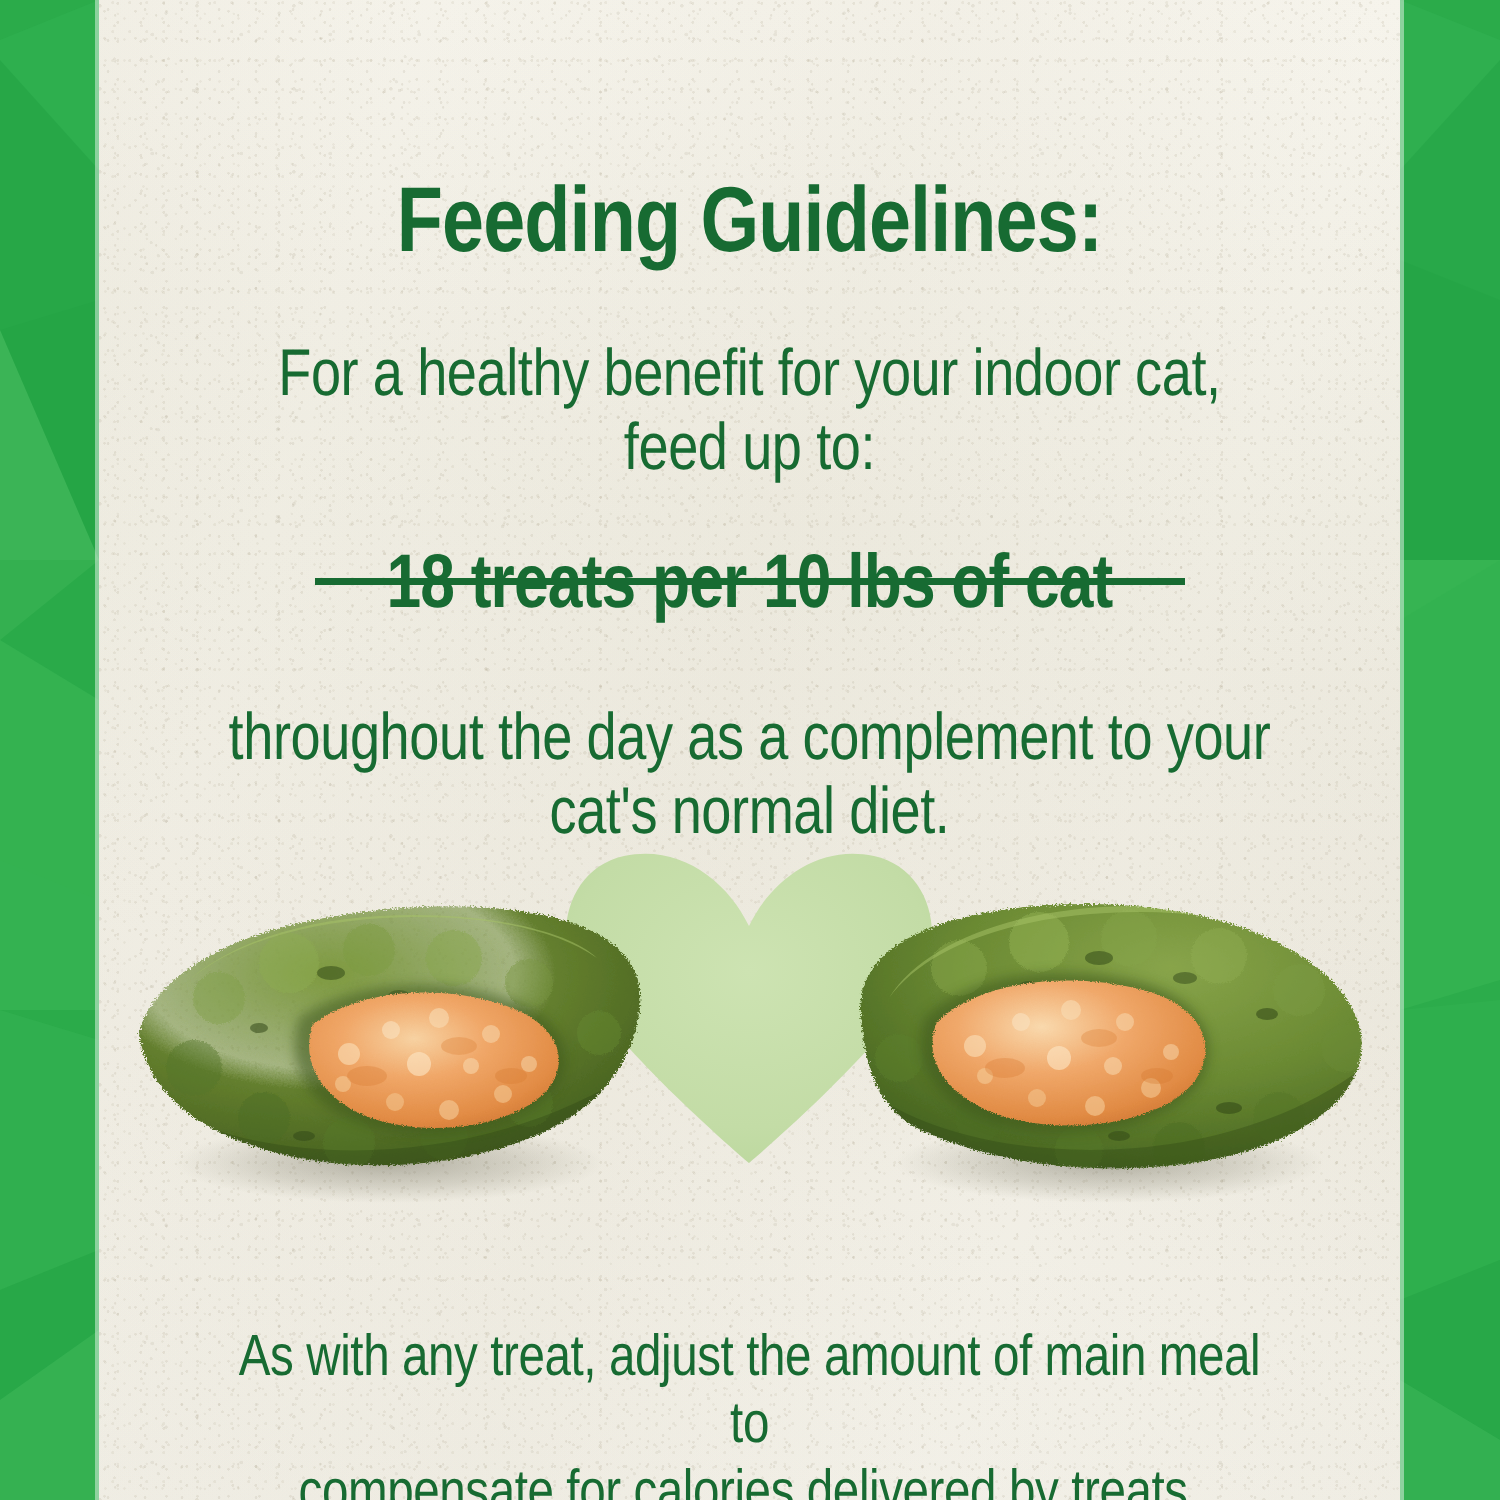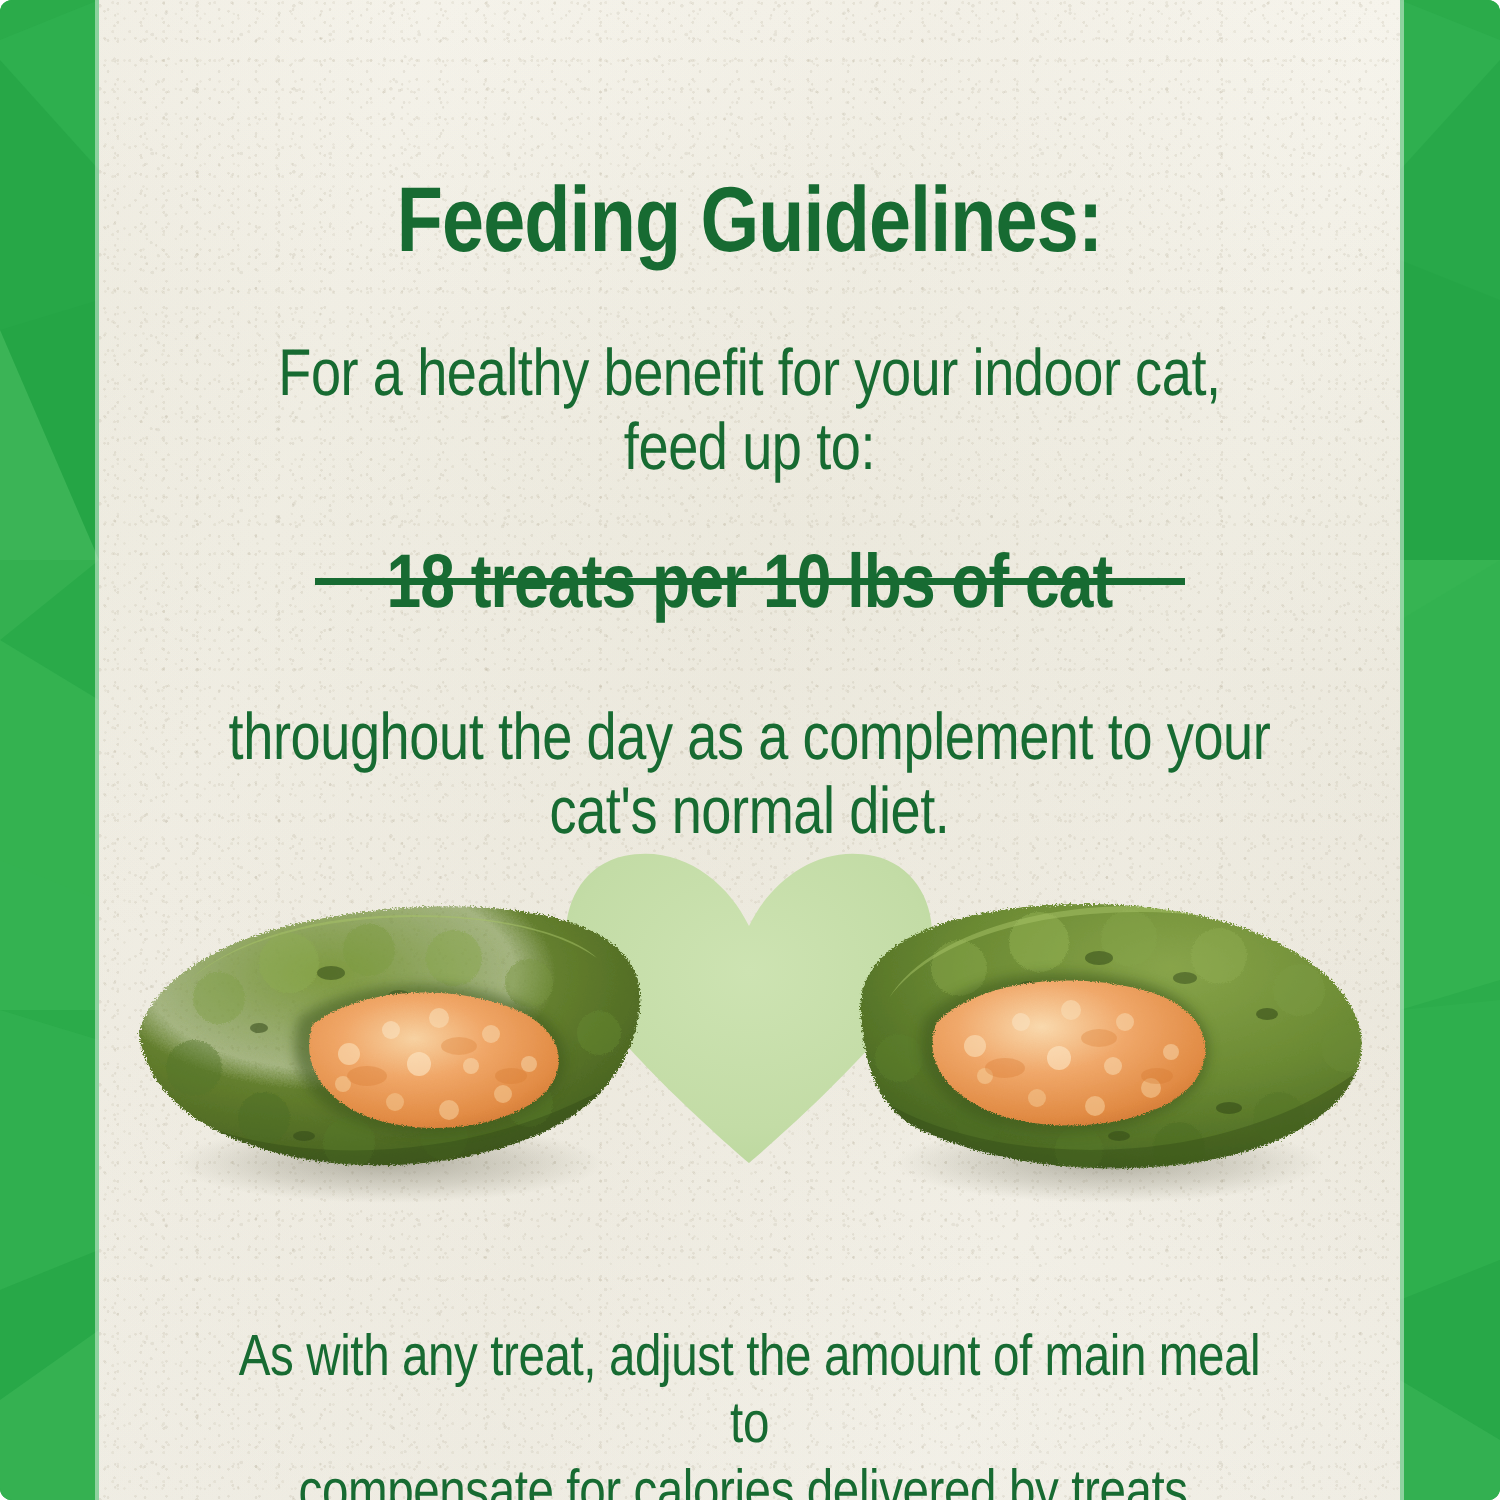--- a/index.html
+++ b/index.html
@@ -9,21 +9,20 @@
   }
   * { box-sizing: border-box; }
 
   .poster {
     position: relative;
     width: 1500px;
     height: 1500px;
     overflow: hidden;
     font-family: "Liberation Sans", sans-serif;
     background: #f3f1e9;
-    border-radius: 12px;
   }
 
   
   .paper {
     position: absolute;
     inset: 0;
     background-color: #f2f0e7;
     background-image:
       radial-gradient(circle at 12% 18%, rgba(170,160,135,0.18) 0 1.2px, transparent 1.6px),
       radial-gradient(circle at 37% 42%, rgba(160,150,125,0.16) 0 1.1px, transparent 1.5px),

